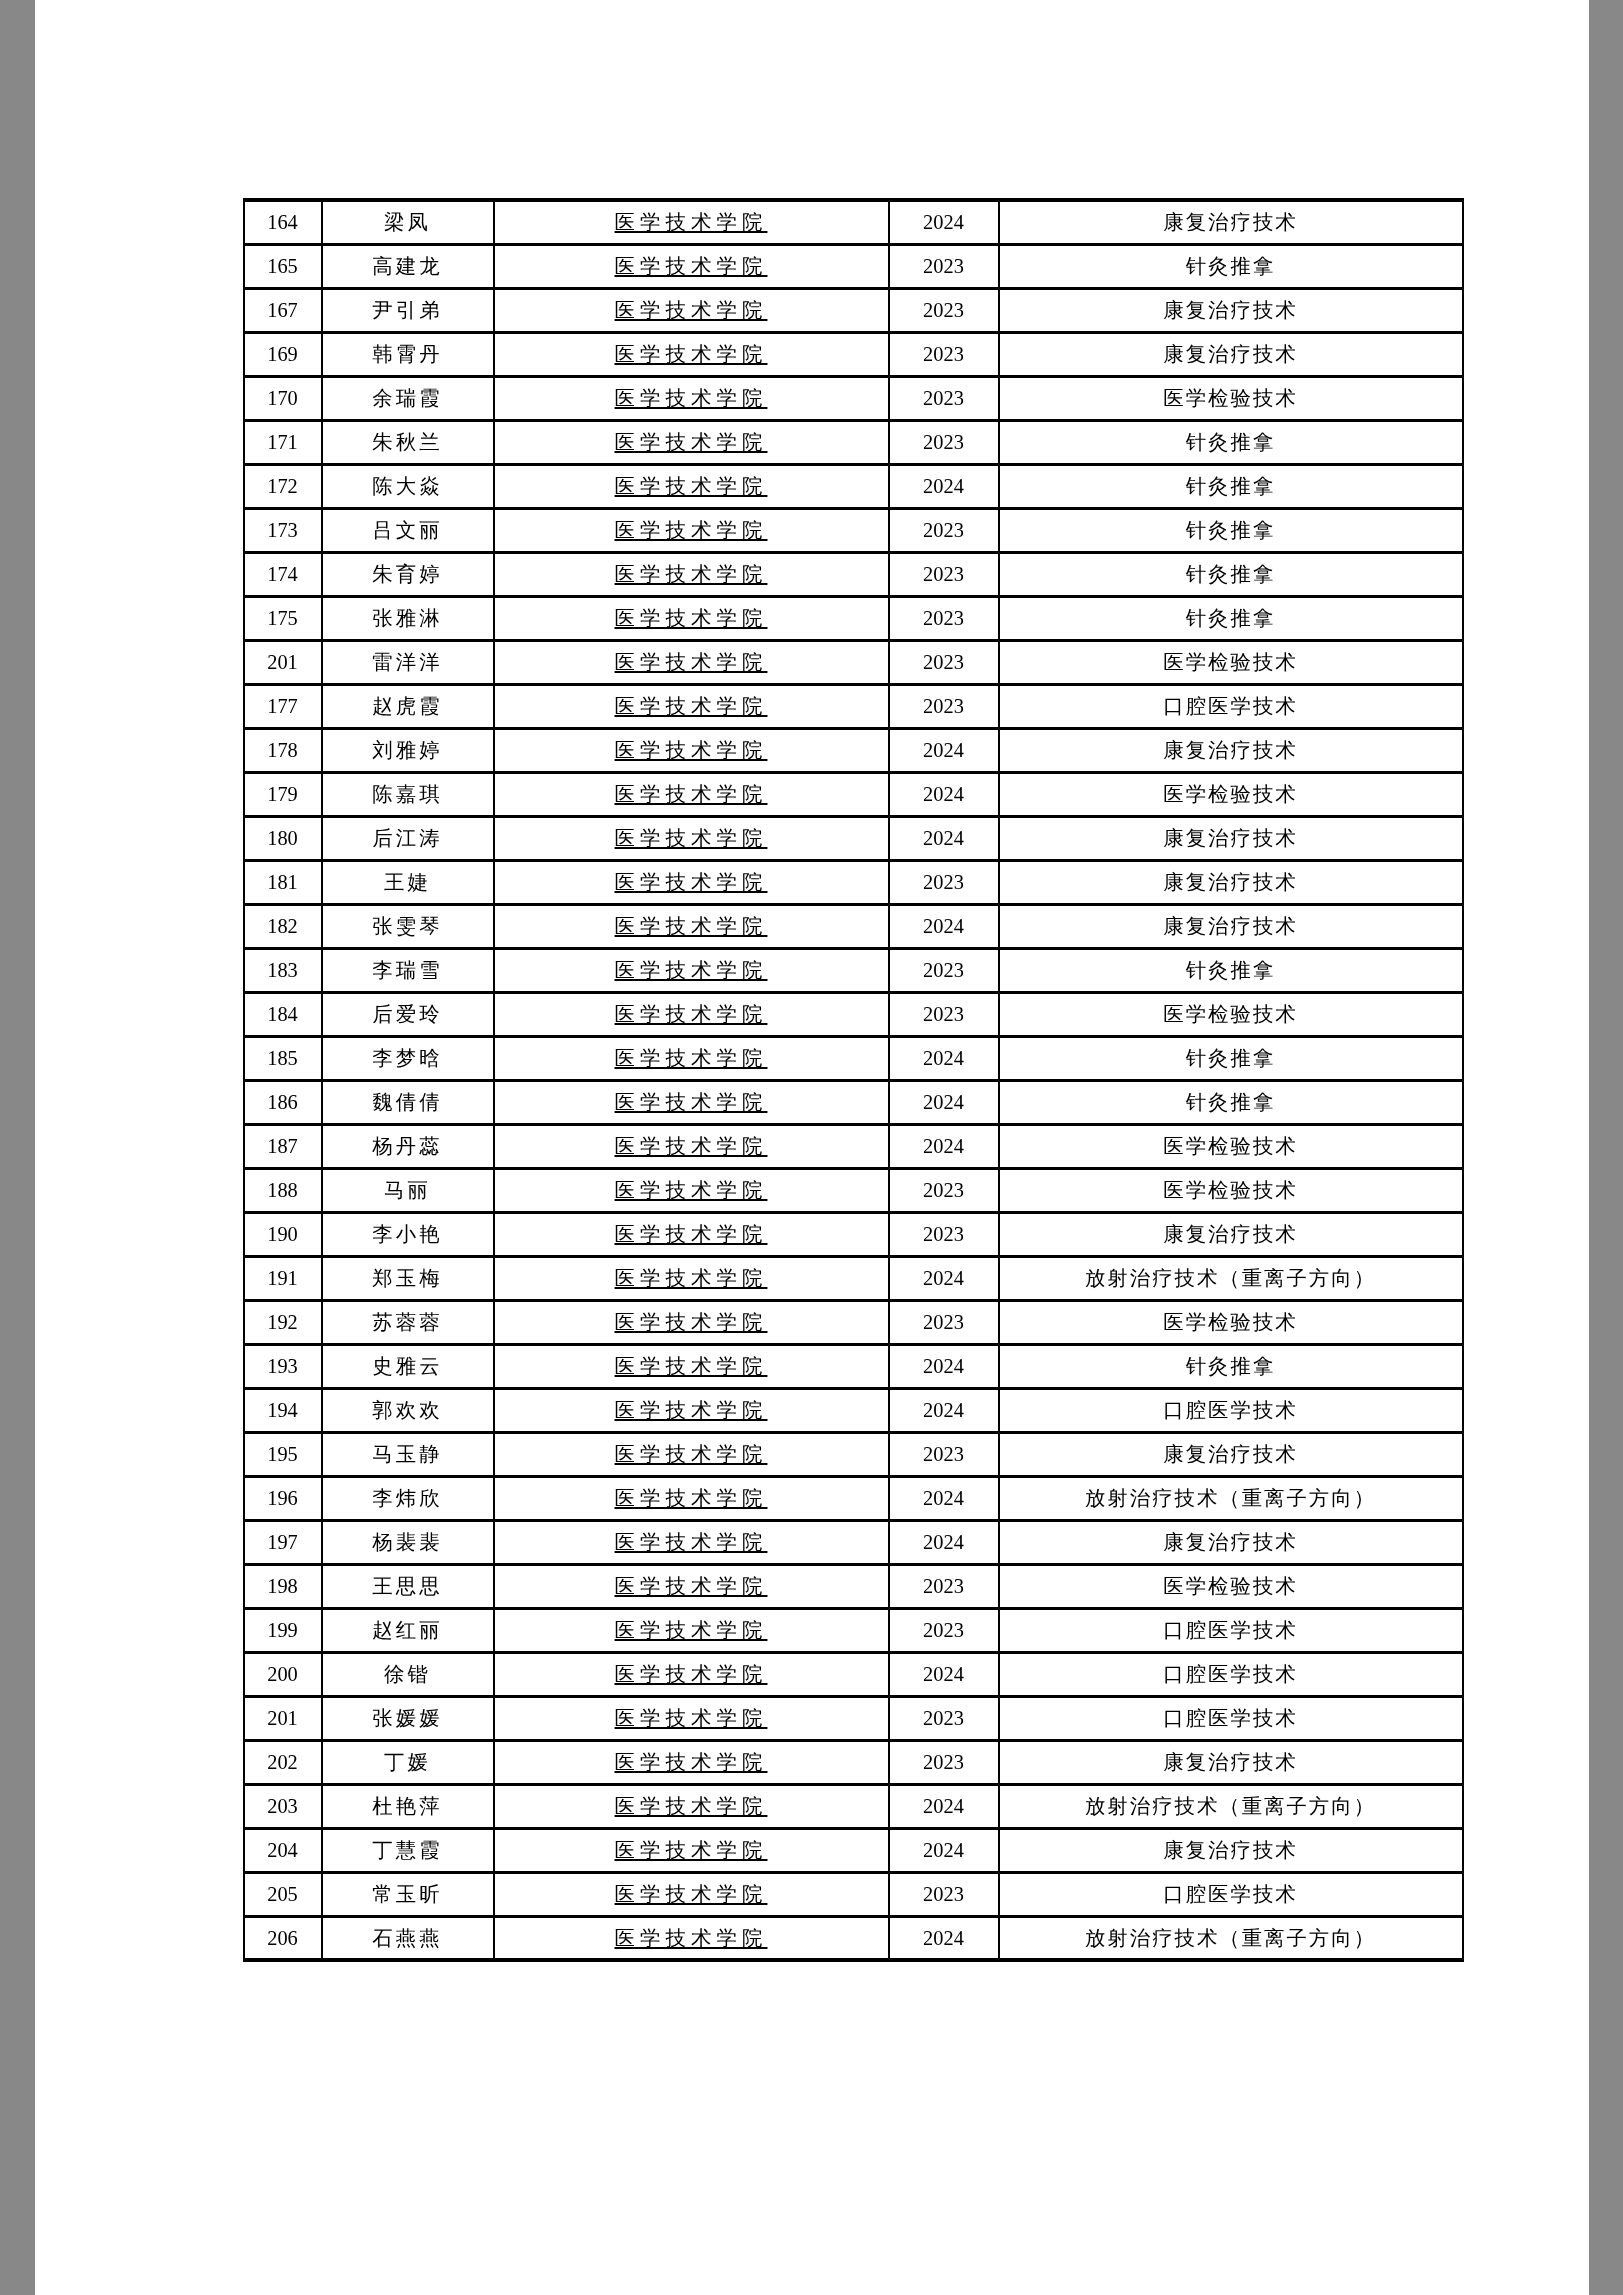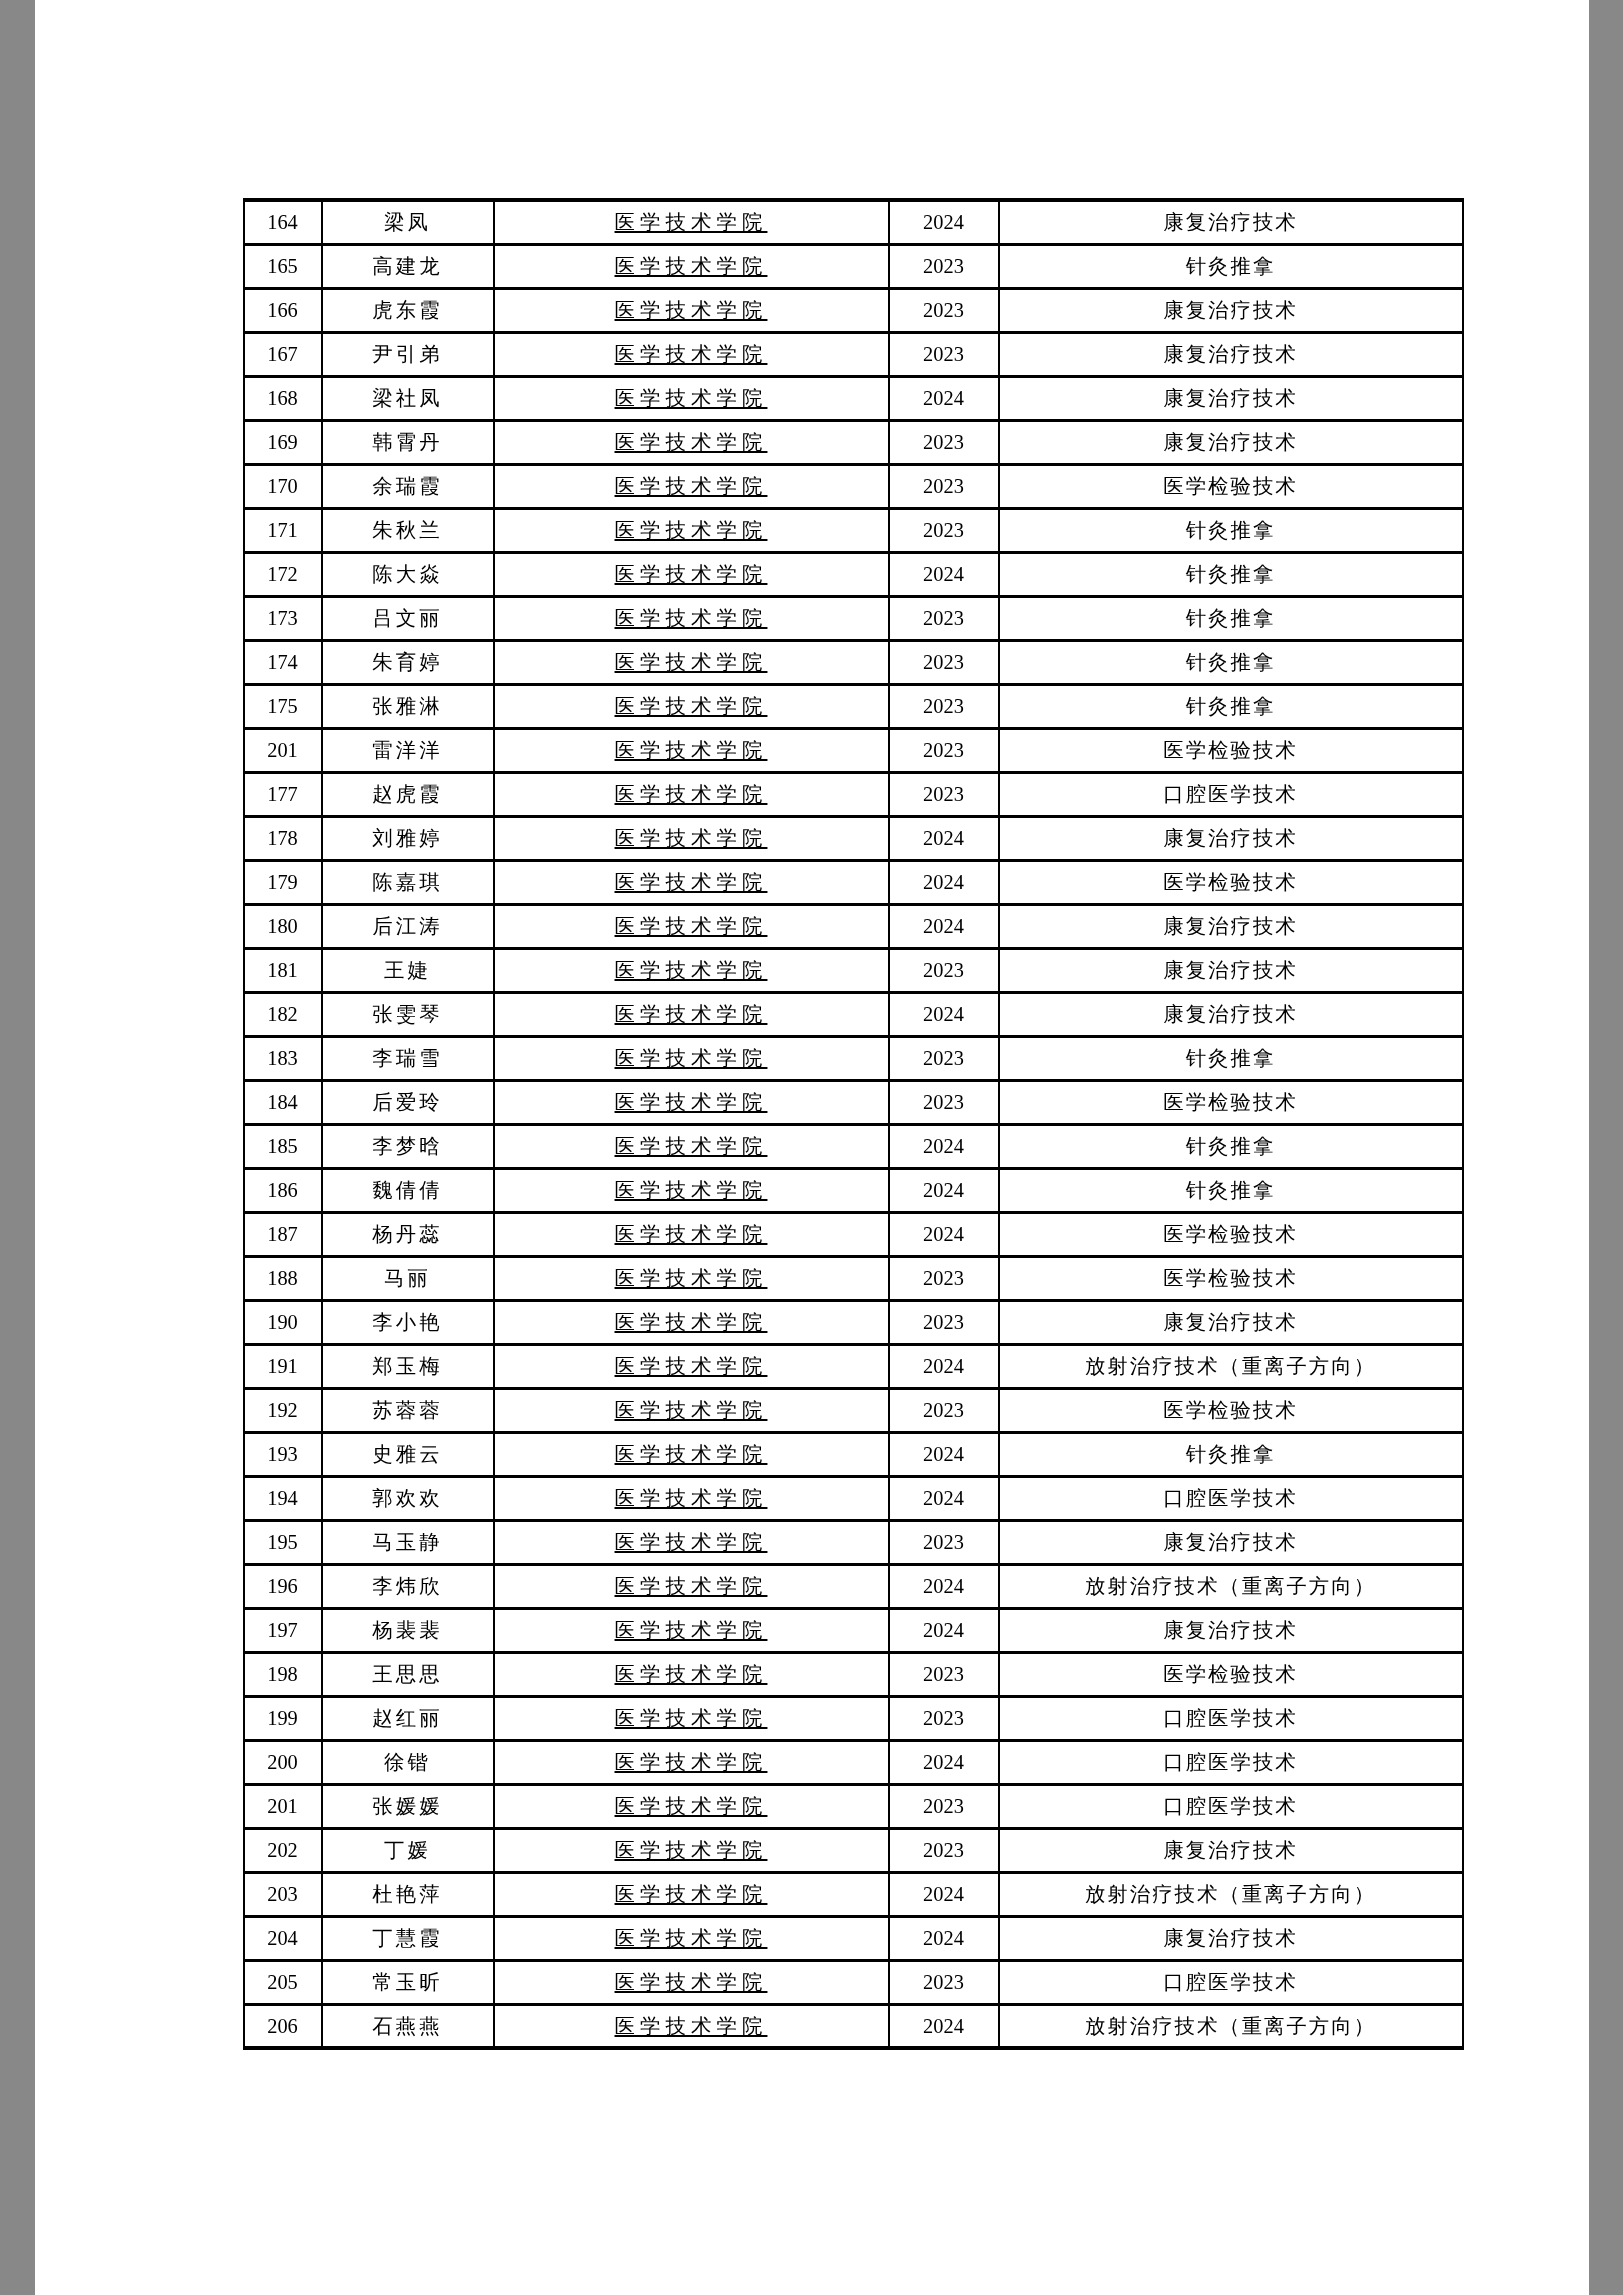--- a/index.html
+++ b/index.html
@@ -76,38 +76,24 @@
       <td class="major-cell">康复治疗技术</td>
     </tr>
         <tr>
       <td class="no-cell">165</td>
       <td class="name-cell">高建龙</td>
       <td class="college-cell">医学技术学院</td>
       <td class="year-cell">2023</td>
       <td class="major-cell">针灸推拿</td>
     </tr>
         <tr>
-      <td class="no-cell">166</td>
-      <td class="name-cell">虎东霞</td>
-      <td class="college-cell">医学技术学院</td>
-      <td class="year-cell">2023</td>
-      <td class="major-cell">康复治疗技术</td>
-    </tr>
-        <tr>
       <td class="no-cell">167</td>
       <td class="name-cell">尹引弟</td>
       <td class="college-cell">医学技术学院</td>
       <td class="year-cell">2023</td>
-      <td class="major-cell">康复治疗技术</td>
-    </tr>
-        <tr>
-      <td class="no-cell">168</td>
-      <td class="name-cell">梁社凤</td>
-      <td class="college-cell">医学技术学院</td>
-      <td class="year-cell">2024</td>
       <td class="major-cell">康复治疗技术</td>
     </tr>
         <tr>
       <td class="no-cell">169</td>
       <td class="name-cell">韩霄丹</td>
       <td class="college-cell">医学技术学院</td>
       <td class="year-cell">2023</td>
       <td class="major-cell">康复治疗技术</td>
     </tr>
         <tr>

